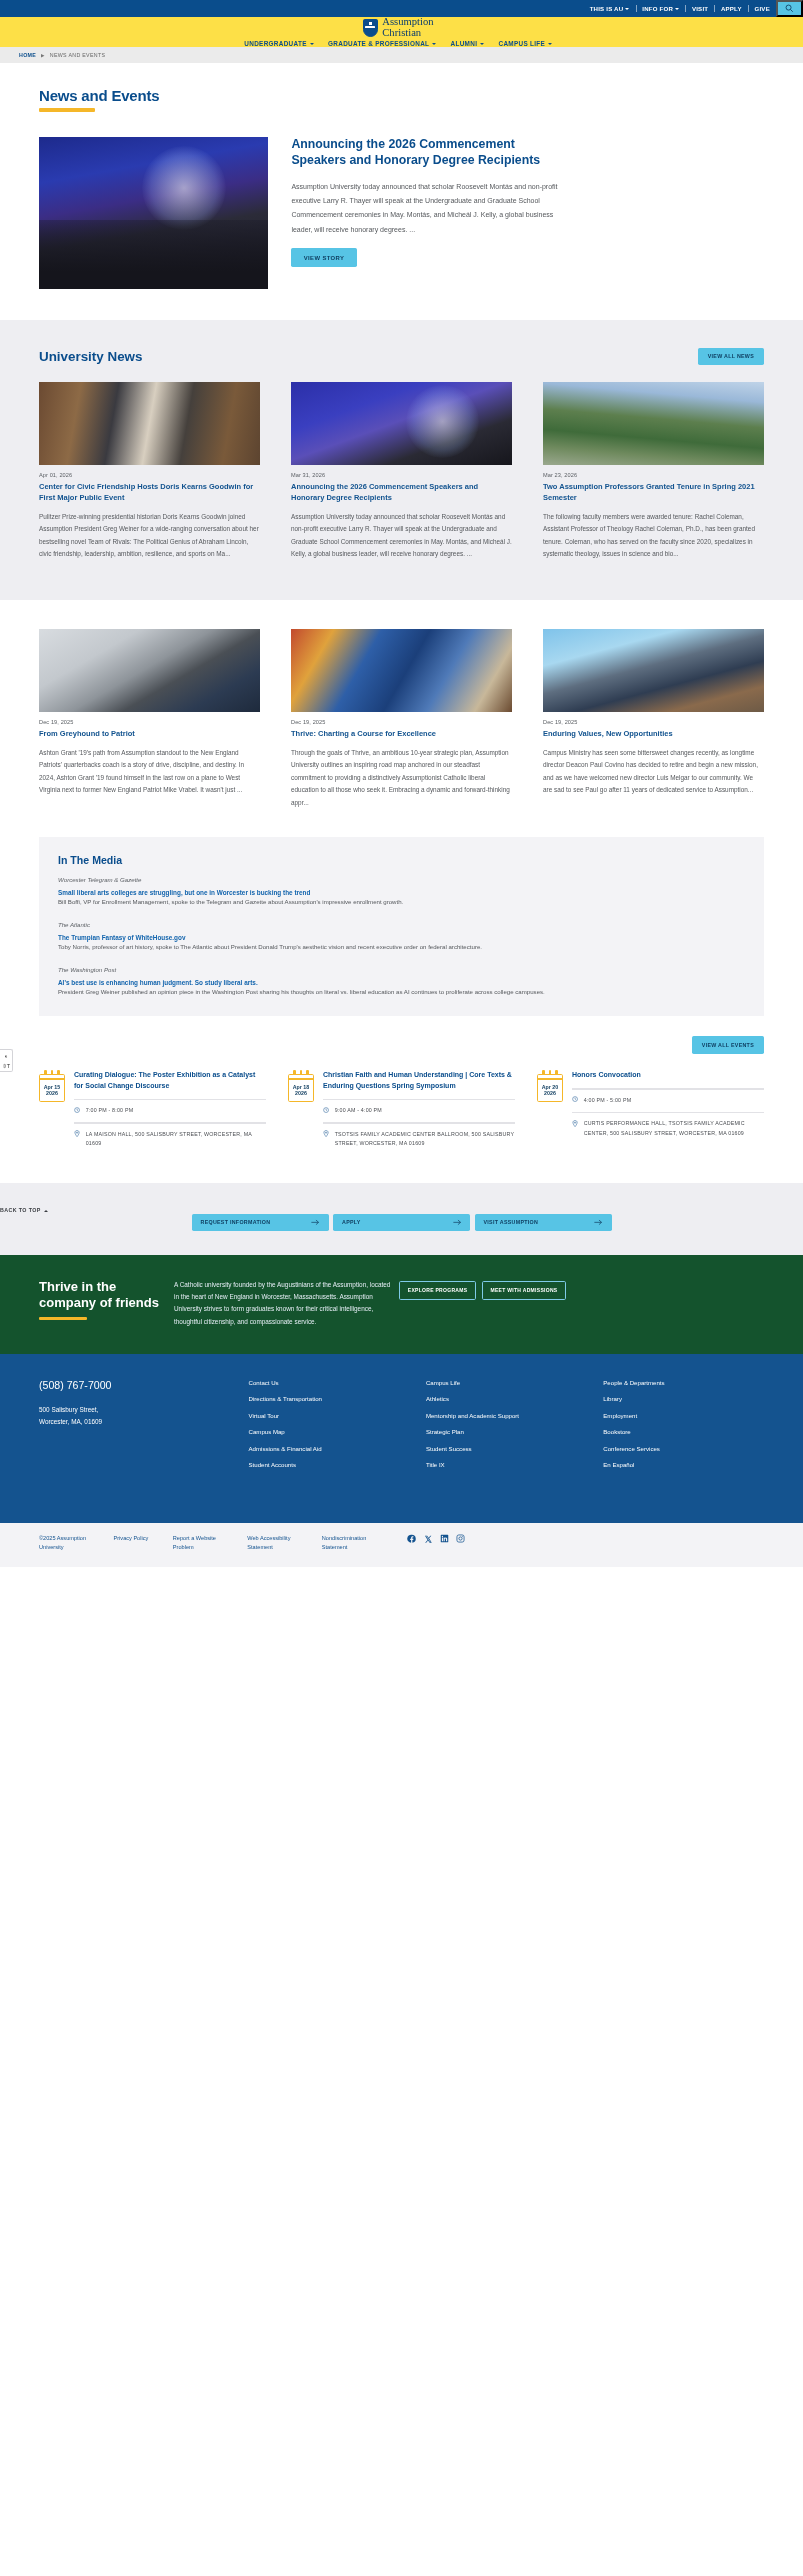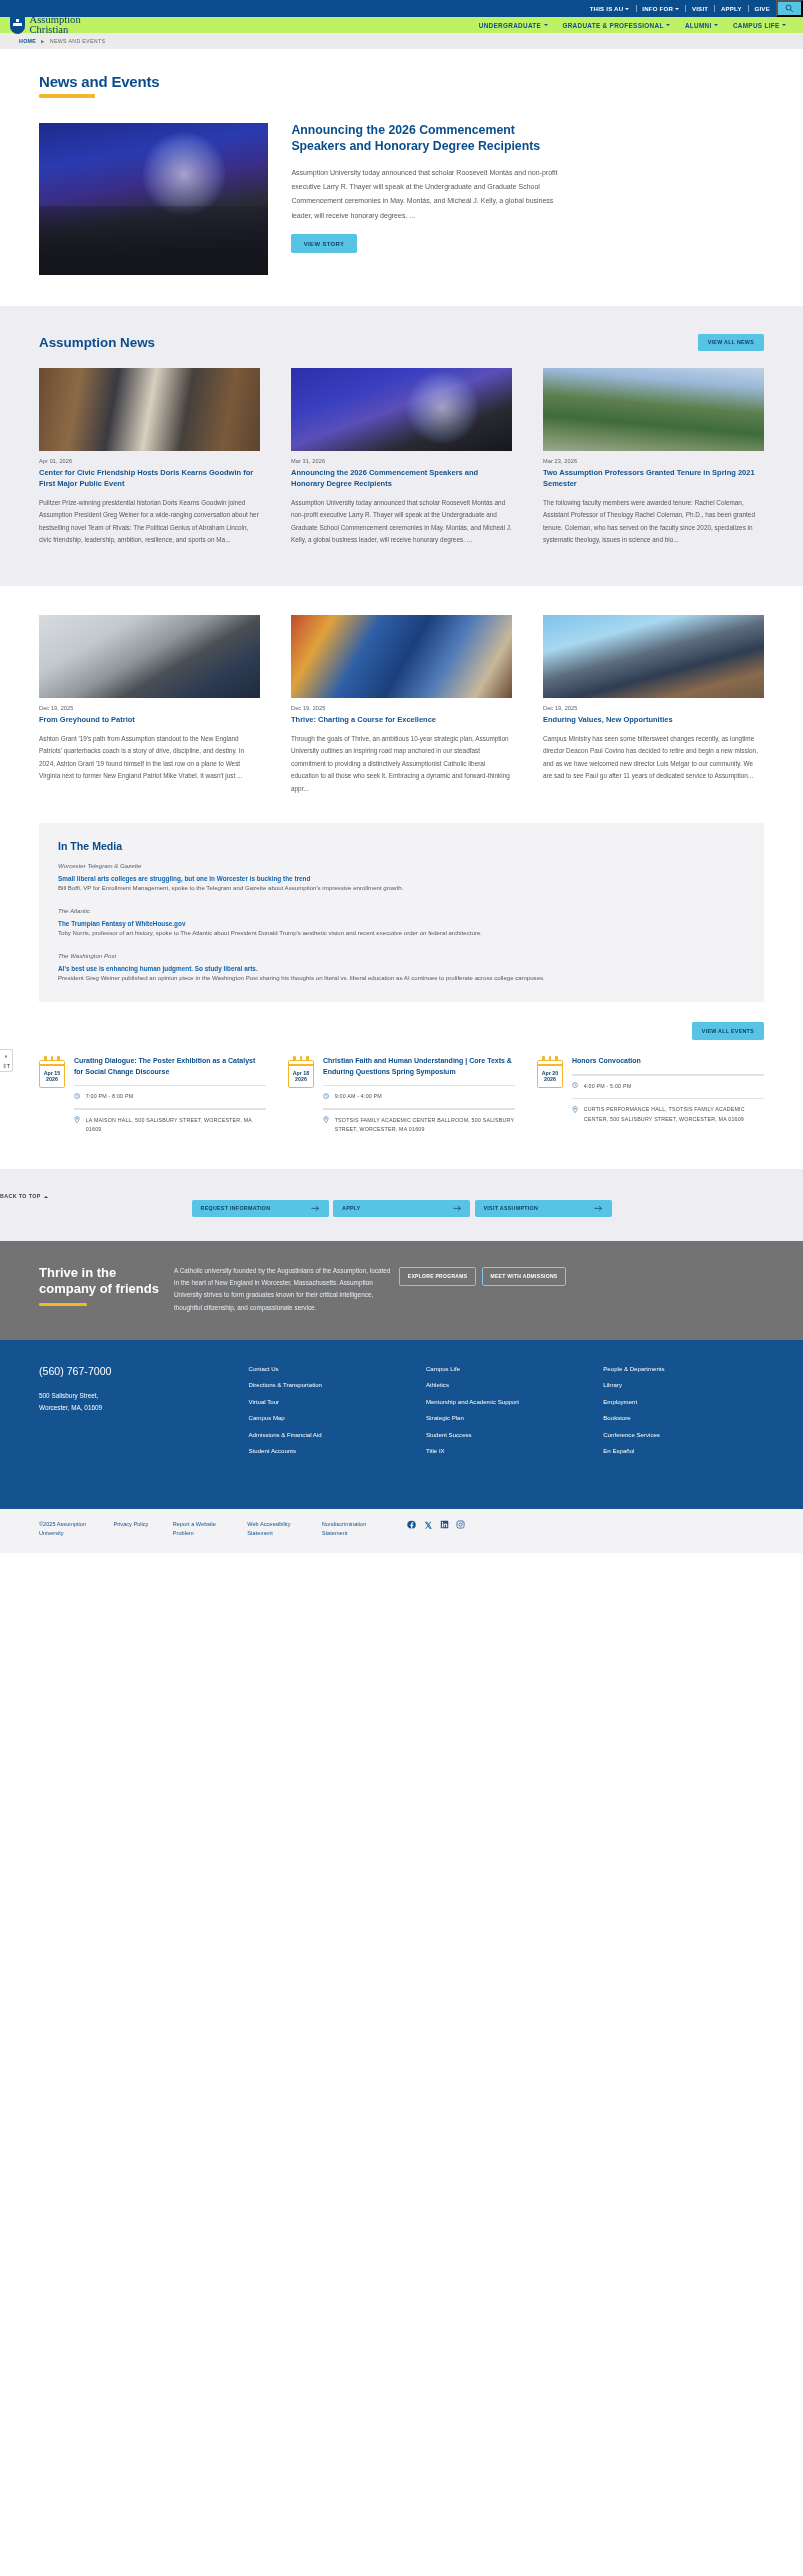--- a/index.html
+++ b/index.html
@@ -55,26 +55,27 @@
     width: 27px;
     height: 17.3px;
     background: #57c4e5;
     display: flex;
     align-items: center;
     justify-content: center;
   }
 
   
   .main-header {
-    background: #bef264;
-    height: 16px;
+    background: #fde047;
+    height: 30px;
     display: flex;
     align-items: center;
     padding: 0 16.7px 0 10px;
     justify-content: space-between;
+    flex-direction: column;
   }
   .brand { display: flex; align-items: center; gap: 4.5px; }
   .shield {
     width: 15px; height: 18px;
     background: #0a4d8c;
     border-radius: 1.7px 1.7px 7.8px 7.8px;
     border: 0.8px solid #0a4d8c;
     position: relative;
     flex: none;
   }
@@ -393,21 +394,21 @@
     font-weight: 700;
     letter-spacing: 0.3px;
     color: #0d3b5e;
     border: none;
     cursor: pointer;
     font-family: inherit;
   }
 
   
   .thrive {
-    background: #737373;
+    background: #14532d;
     padding: 23.4px 39px 26px 39px;
     display: flex;
     gap: 7px;
     align-items: flex-start;
   }
   .thrive-left { width: 128px; flex: none; }
   .thrive-h {
     font-size: 13px;
     line-height: 1.28;
     font-weight: 700;
@@ -580,21 +581,21 @@
   <div class="hero-img"></div>
   <div class="hero-text">
     <h2 class="hero-title">Announcing the 2026 Commencement Speakers and Honorary Degree Recipients</h2>
     <p class="hero-desc">Assumption University today announced that scholar Roosevelt Montás and non-profit executive Larry R. Thayer will speak at the Undergraduate and Graduate School Commencement ceremonies in May. Montás, and Micheál J. Kelly, a global business leader, will receive honorary degrees.  ...</p>
     <button class="btn-lightblue">VIEW STORY</button>
   </div>
 </div>
 
 <section class="sec-news">
   <div class="sec-head">
-    <h2 class="sec-title">Assumption News</h2>
+    <h2 class="sec-title">University News</h2>
     <button class="view-all-btn">VIEW ALL NEWS</button>
   </div>
   <div class="card-grid">
     <article>
       <div class="card-img img-library"></div>
       <div class="card-date">Apr 01, 2026</div>
       <h3 class="card-title">Center for Civic Friendship Hosts Doris Kearns Goodwin for First Major Public Event</h3>
       <p class="card-desc">Pulitzer Prize-winning presidential historian Doris Kearns Goodwin joined Assumption President Greg Weiner for a wide-ranging conversation about her bestselling novel Team of Rivals: The Political Genius of Abraham Lincoln, civic friendship, leadership, ambition, resilience, and sports on Ma...</p>
     </article>
     <article>
@@ -803,21 +804,21 @@
   </div>
   <p class="thrive-body">A Catholic university founded by the Augustinians of the Assumption, located in the heart of New England in Worcester, Massachusetts. Assumption University strives to form graduates known for their critical intelligence, thoughtful citizenship, and compassionate service.</p>
   <div class="thrive-btns">
     <button class="btn-outline">EXPLORE PROGRAMS</button>
     <button class="btn-outline">MEET WITH ADMISSIONS</button>
   </div>
 </section>
 
 <footer class="footer">
   <div>
-    <div class="f-phone">(560) 767-7000</div>
+    <div class="f-phone">(508) 767-7000</div>
     <div class="f-addr">
       <span>500 Salisbury Street,</span><br>
       <span>Worcester, MA, 01609</span>
     </div>
   </div>
   <div class="f-col">
     <a class="f-link">Contact Us</a>
     <a class="f-link">Directions &amp; Transportation</a>
     <a class="f-link">Virtual Tour</a>
     <a class="f-link">Campus Map</a>

